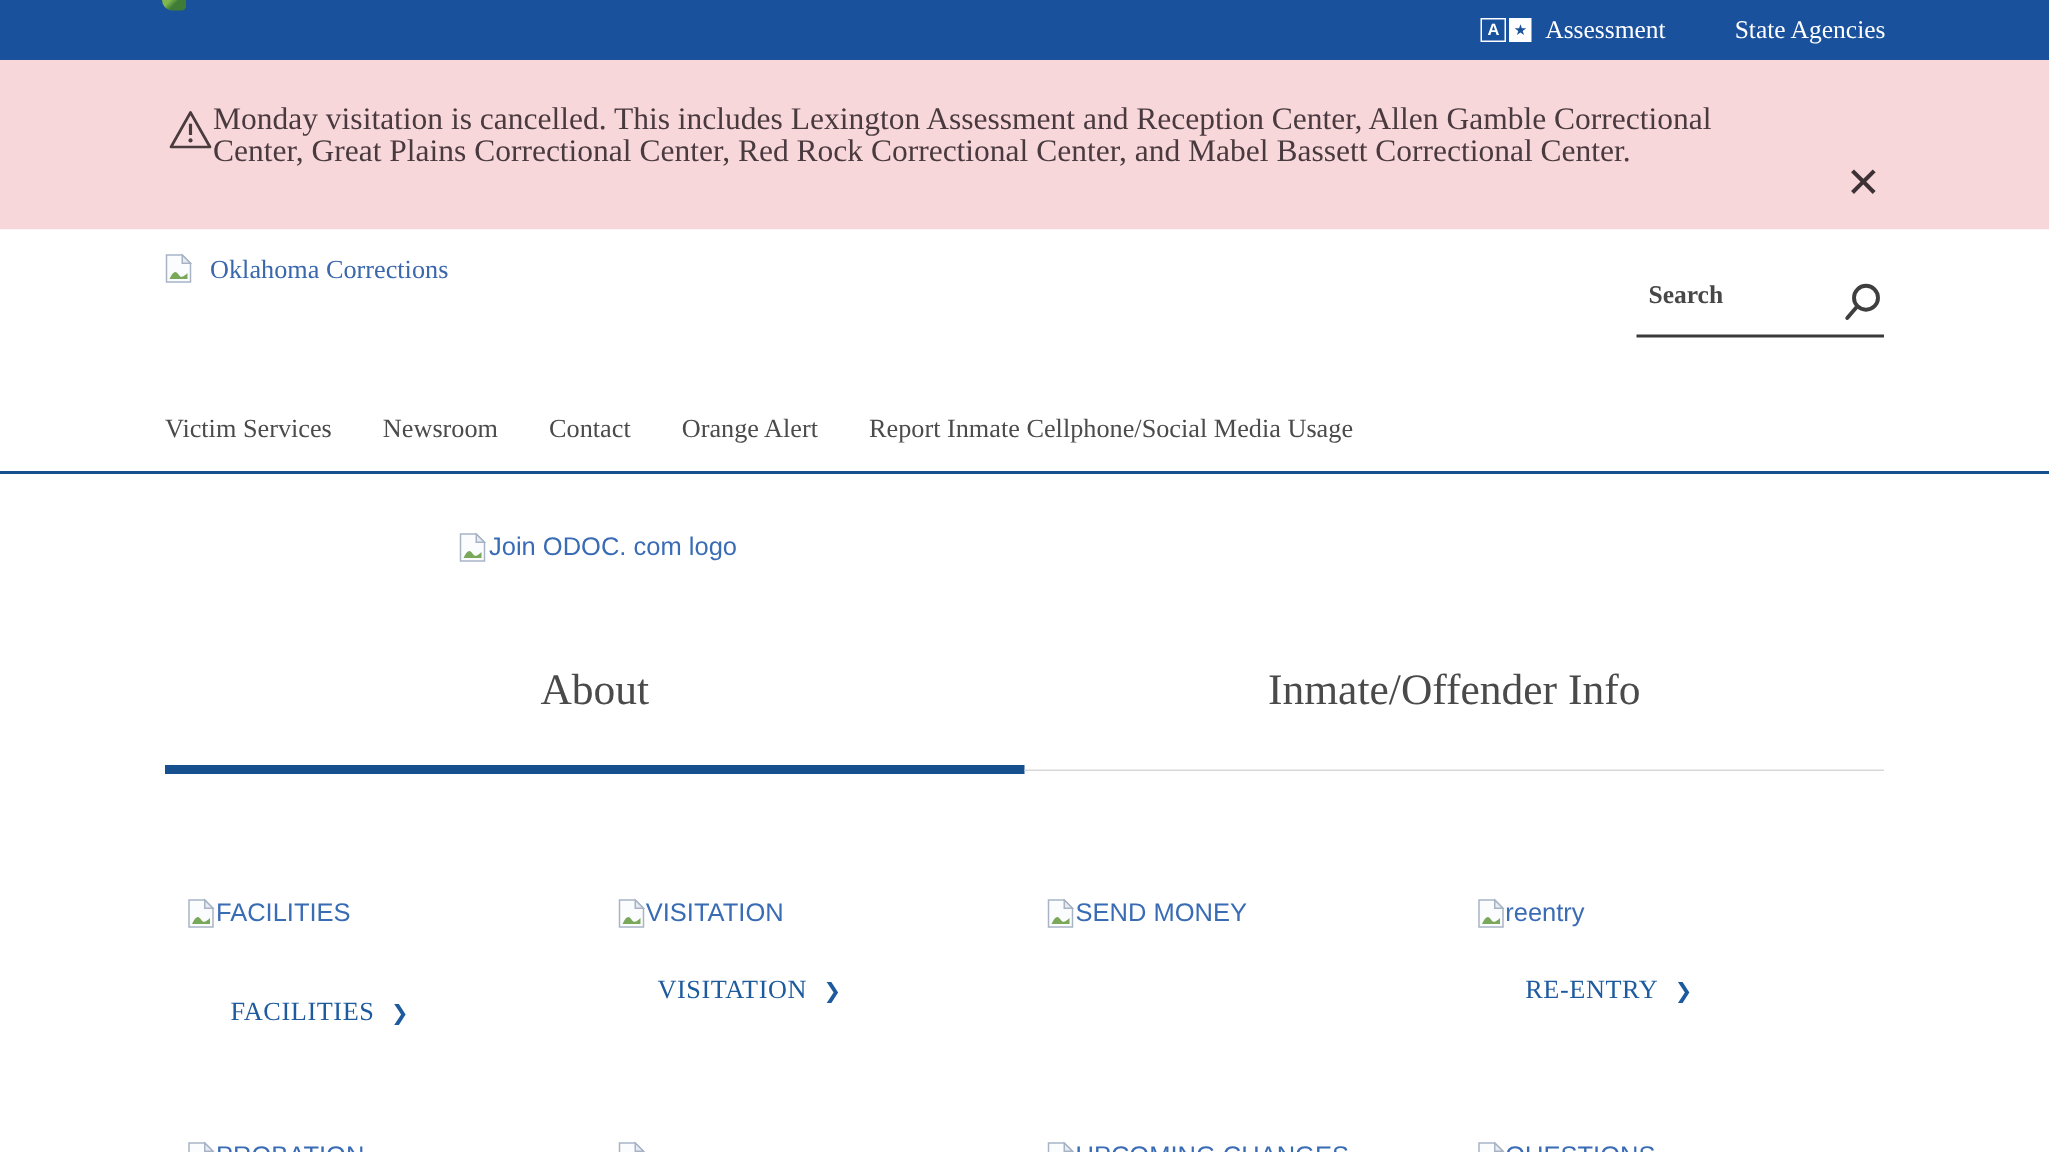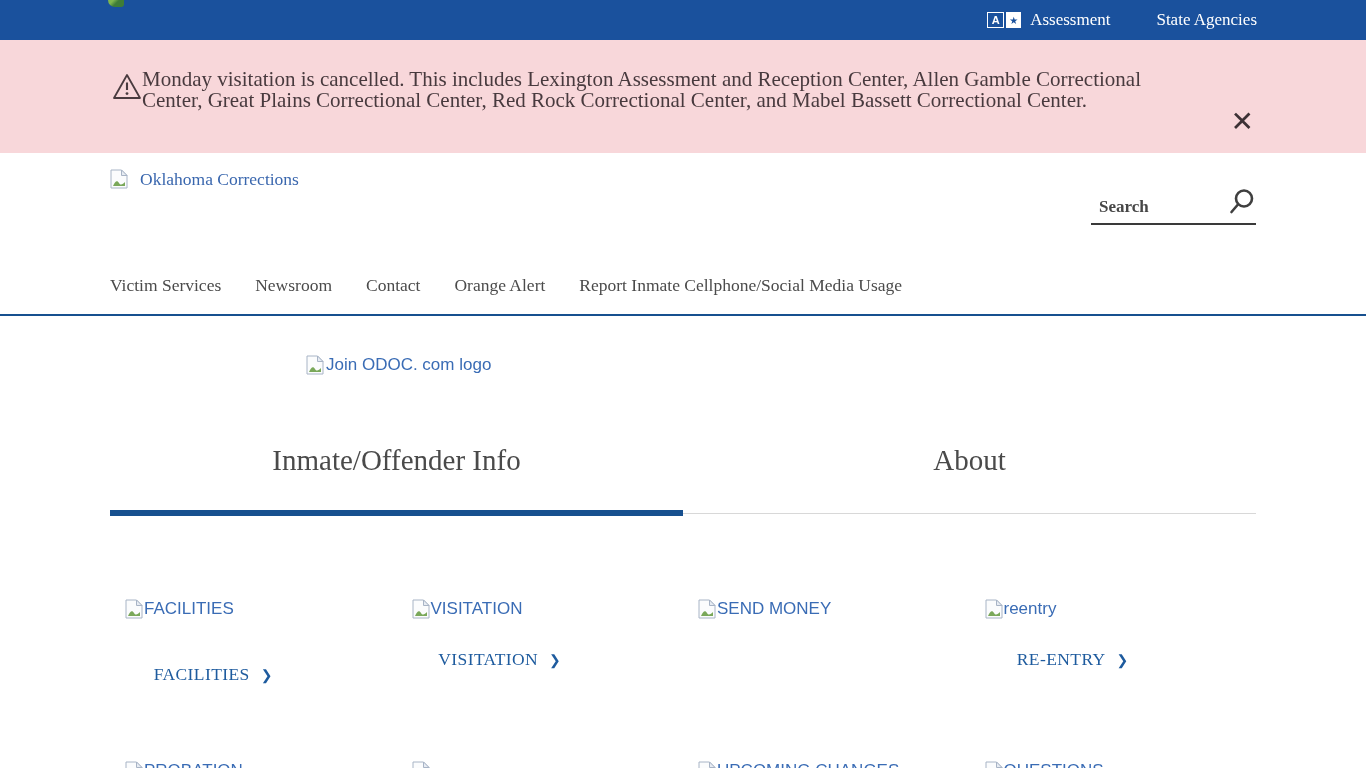--- a/index.html
+++ b/index.html
@@ -30,21 +30,21 @@
   .alert-close { position:absolute; right:112px; top:68px; border:none; background:none;
                  font-size:28px; line-height:1; color:#3d3135; cursor:pointer;
                  font-family:"Liberation Sans",sans-serif; }
 
   
   .site-header { position:relative; height:163px; background:#fff;
                  border-bottom:2px solid var(--accent,#17508f); }
   .logo-link { position:absolute; left:110px; top:16px; display:flex; align-items:flex-start;
                gap:12px; color:#3a67ae; font-size:17.5px; cursor:pointer; text-decoration:none; }
   .search-box { position:absolute; right:110px; top:34px; width:165px; height:38px;
-                border-bottom:2px solid #3a3a3a; display:flex; align-items:flex-end; }
+                border-bottom:2px solid #3a3a3a; display:flex; align-items:flex-start; }
   .search-box input { flex:1; min-width:0; border:none; outline:none; background:transparent;
                       padding:0 0 6px 8px; font:bold 17px "Liberation Serif",serif; color:#3f3f3f; }
   .search-box input::placeholder { color:#474747; opacity:1; }
   .search-btn { border:none; background:none; padding:0 0 4px 0; cursor:pointer; }
   .main-nav { position:absolute; left:110px; top:122px; display:flex; gap:34px;
               font-size:17.5px; color:var(--text-gray,#4b4b4b); }
   .main-nav span { cursor:pointer; white-space:nowrap;text-align:center; }
 
   
   .join-logo { margin:39px 0 0 306px; display:inline-flex; align-items:flex-start; gap:2px;
@@ -136,22 +136,22 @@
       <svg width="18" height="20" viewBox="0 0 18 20">
         <path d="M1 1 h10.5 l5.5 5.5 V19 H1 Z" fill="#fbfcfd" stroke="#a8b4c6"></path>
         <path d="M11.5 1 l5.5 5.5 h-5.5 Z" fill="#e7ecf3" stroke="#a8b4c6"></path>
         <path d="M3 17 c2.2-5 4.2-6 6-3 c1.8 3 3.8 1 6-1 v4 Z" fill="#7aa85a"></path>
       </svg>
     </span>
     <span>Join ODOC. com logo</span>
   </a>
 
   <div class="tabs">
+    <div class="tab">About</div>
     <div class="tab">Inmate/Offender Info</div>
-    <div class="tab">About</div>
   </div>
   <div class="tabs-underline">
     <span class="u-active"></span>
     <span class="u-rest"></span>
   </div>
 
   
   <div class="cards">
 
     <div class="card">

